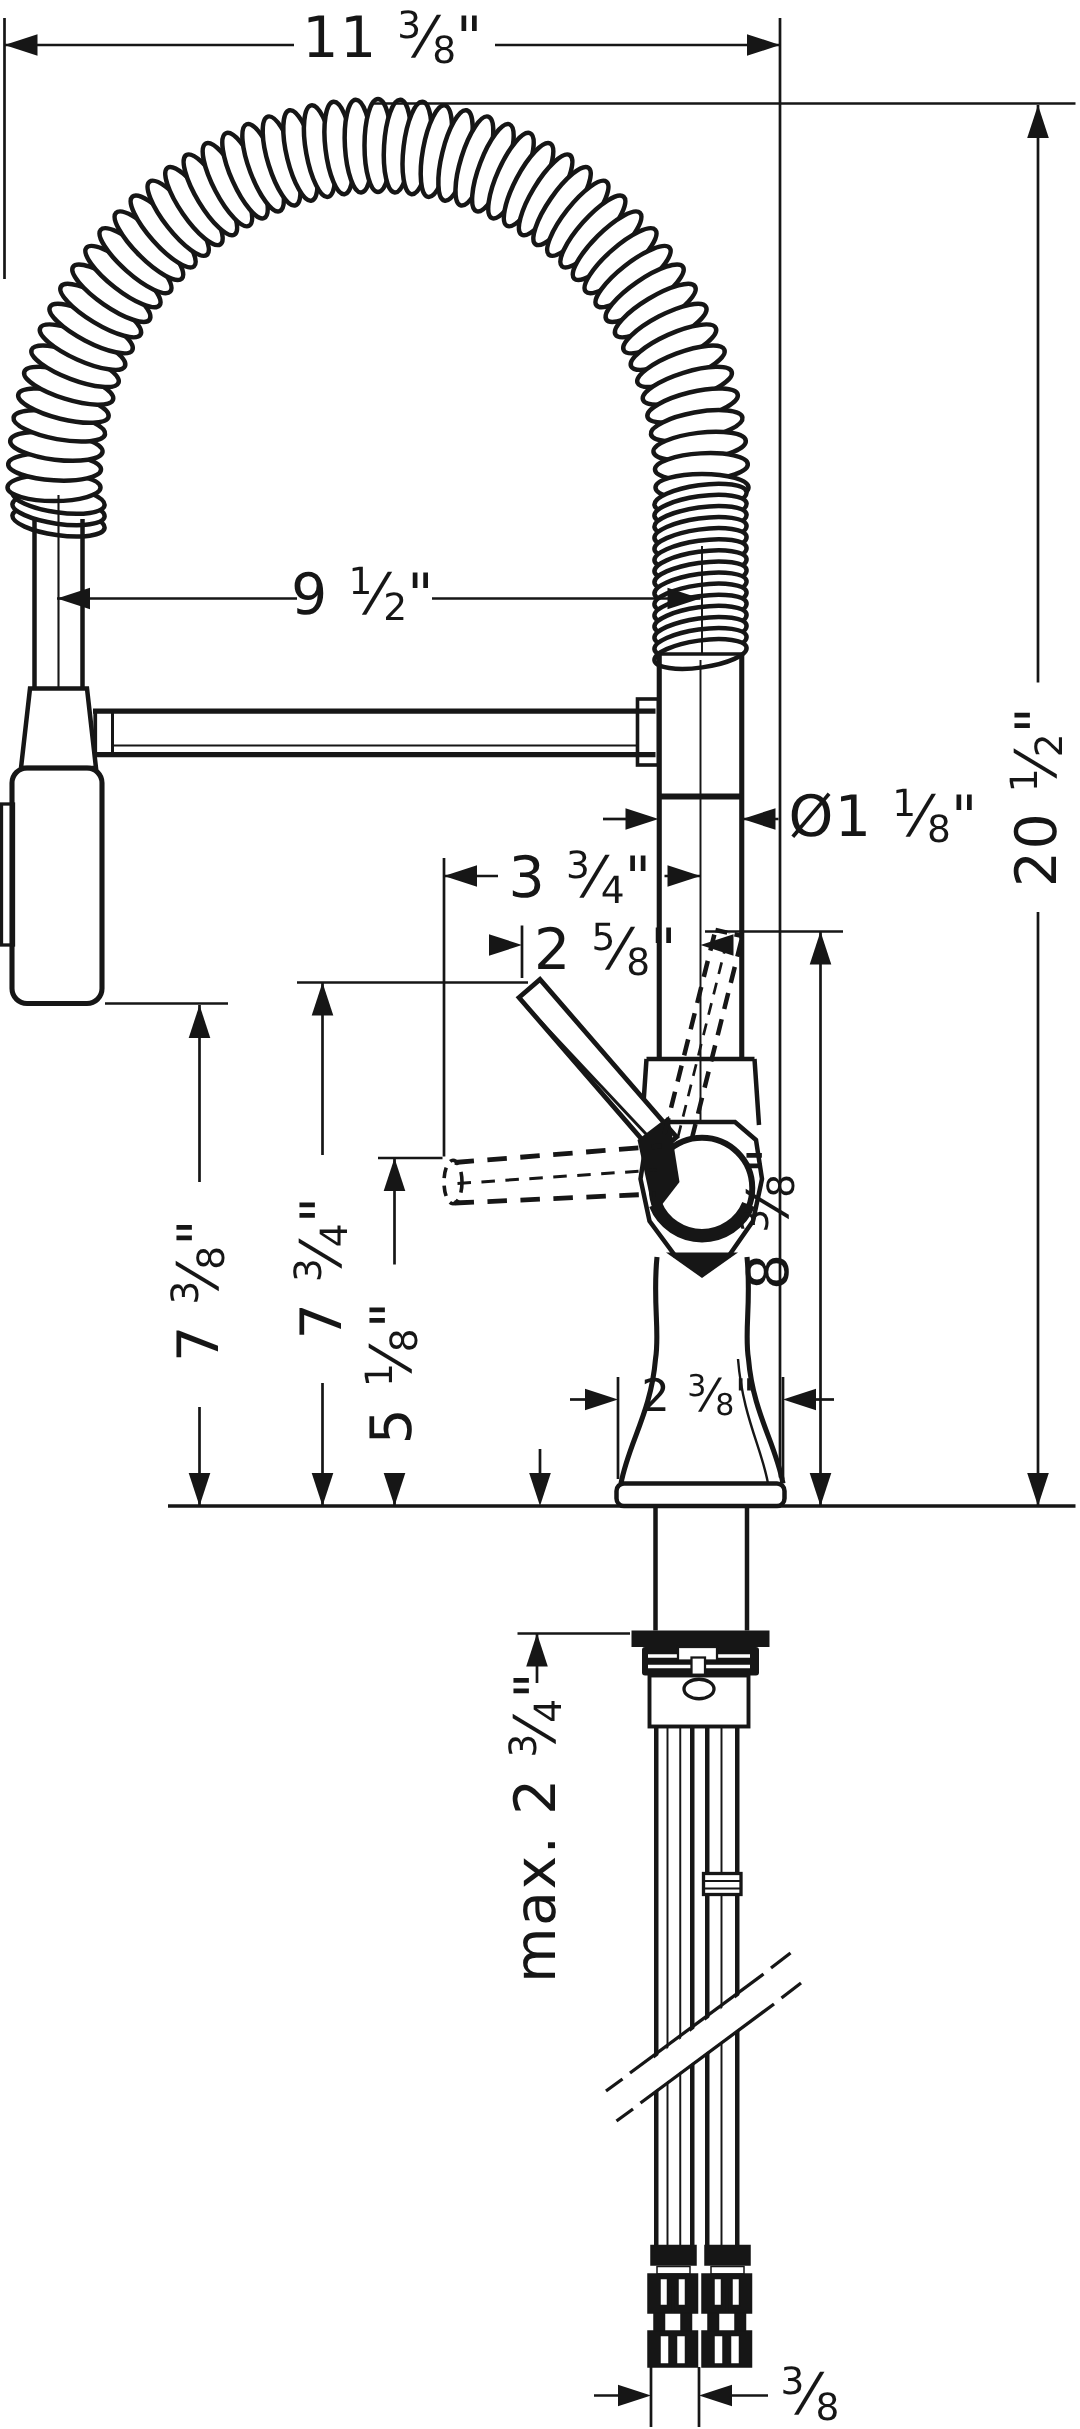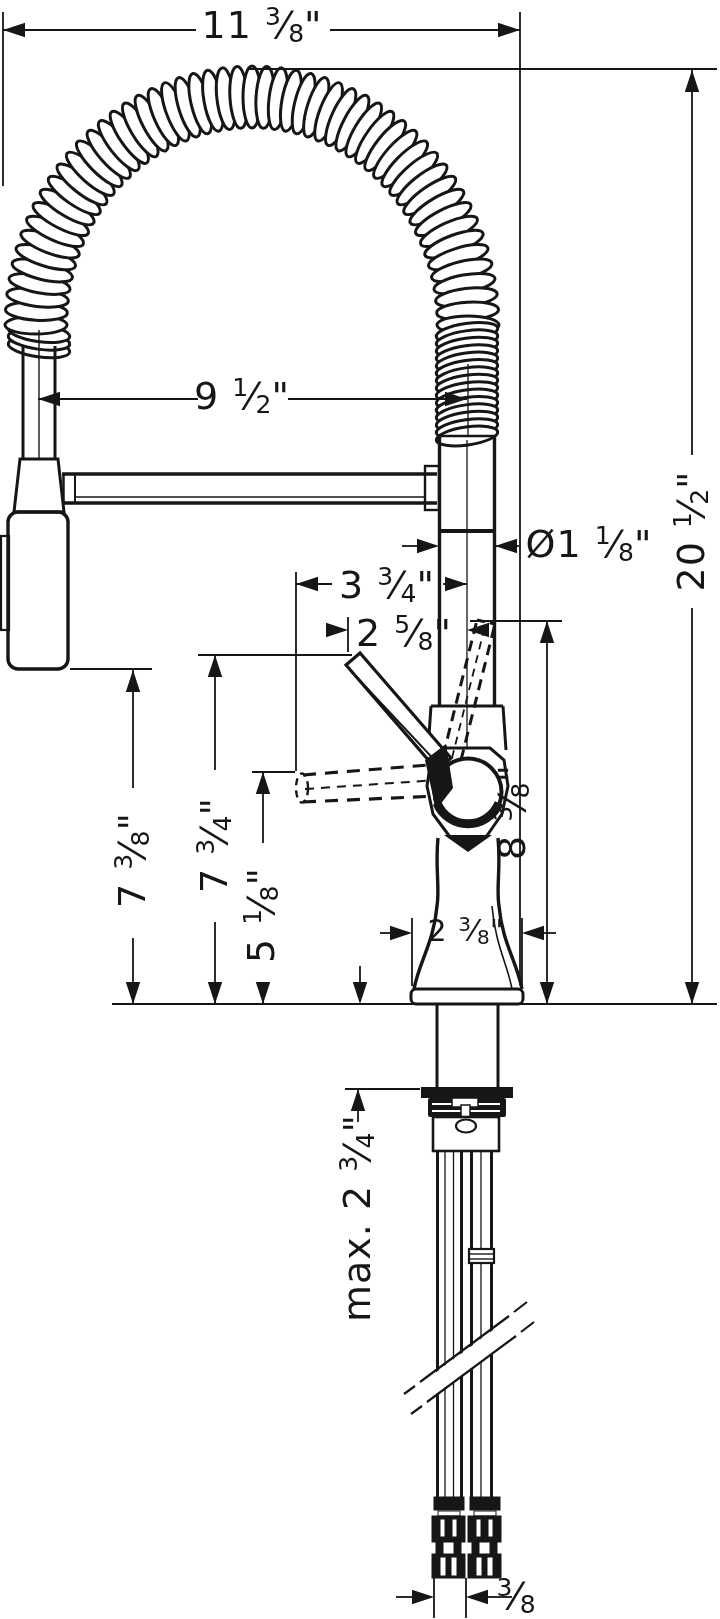--- a/index.html
+++ b/index.html
@@ -286,14 +286,14 @@
   <div class="dim" style="left:589px;top:544px;">Ø1 <sup>1</sup>⁄<sub>8</sub>"</div>
   <div class="dim" style="left:387px;top:585px;">3 <sup>3</sup>⁄<sub>4</sub>"</div>
   <div class="dim" style="left:404px;top:633px;">2 <sup>5</sup>⁄<sub>8</sub>"</div>
   <div class="dim rot" style="left:691px;top:531px;">20 <sup>1</sup>⁄<sub>2</sub>"</div>
   <div class="dim rot" style="left:132px;top:860px;">7 <sup>3</sup>⁄<sub>8</sub>"</div>
   <div class="dim rot" style="left:214px;top:845px;">7 <sup>3</sup>⁄<sub>4</sub>"</div>
   <div class="dim rot" style="left:261px;top:915px;">5 <sup>1</sup>⁄<sub>8</sub>"</div>
   <div class="dim rot" style="left:512px;top:812px;">8 <sup>3</sup>⁄<sub>8</sub>"</div>
   <div class="dim sm" style="left:466px;top:930px;">2 <sup>3</sup>⁄<sub>8</sub>"</div>
   <div class="dim rot" style="left:357px;top:1218px;">max. 2 <sup>3</sup>⁄<sub>4</sub>"</div>
-  <div class="dim" style="left:516px;top:1596px;"><sup>3</sup>⁄<sub>8</sub></div>
+  <div class="dim" style="left:540px;top:1596px;"><sup>3</sup>⁄<sub>8</sub></div>
 </div>
 
 </body></html>

